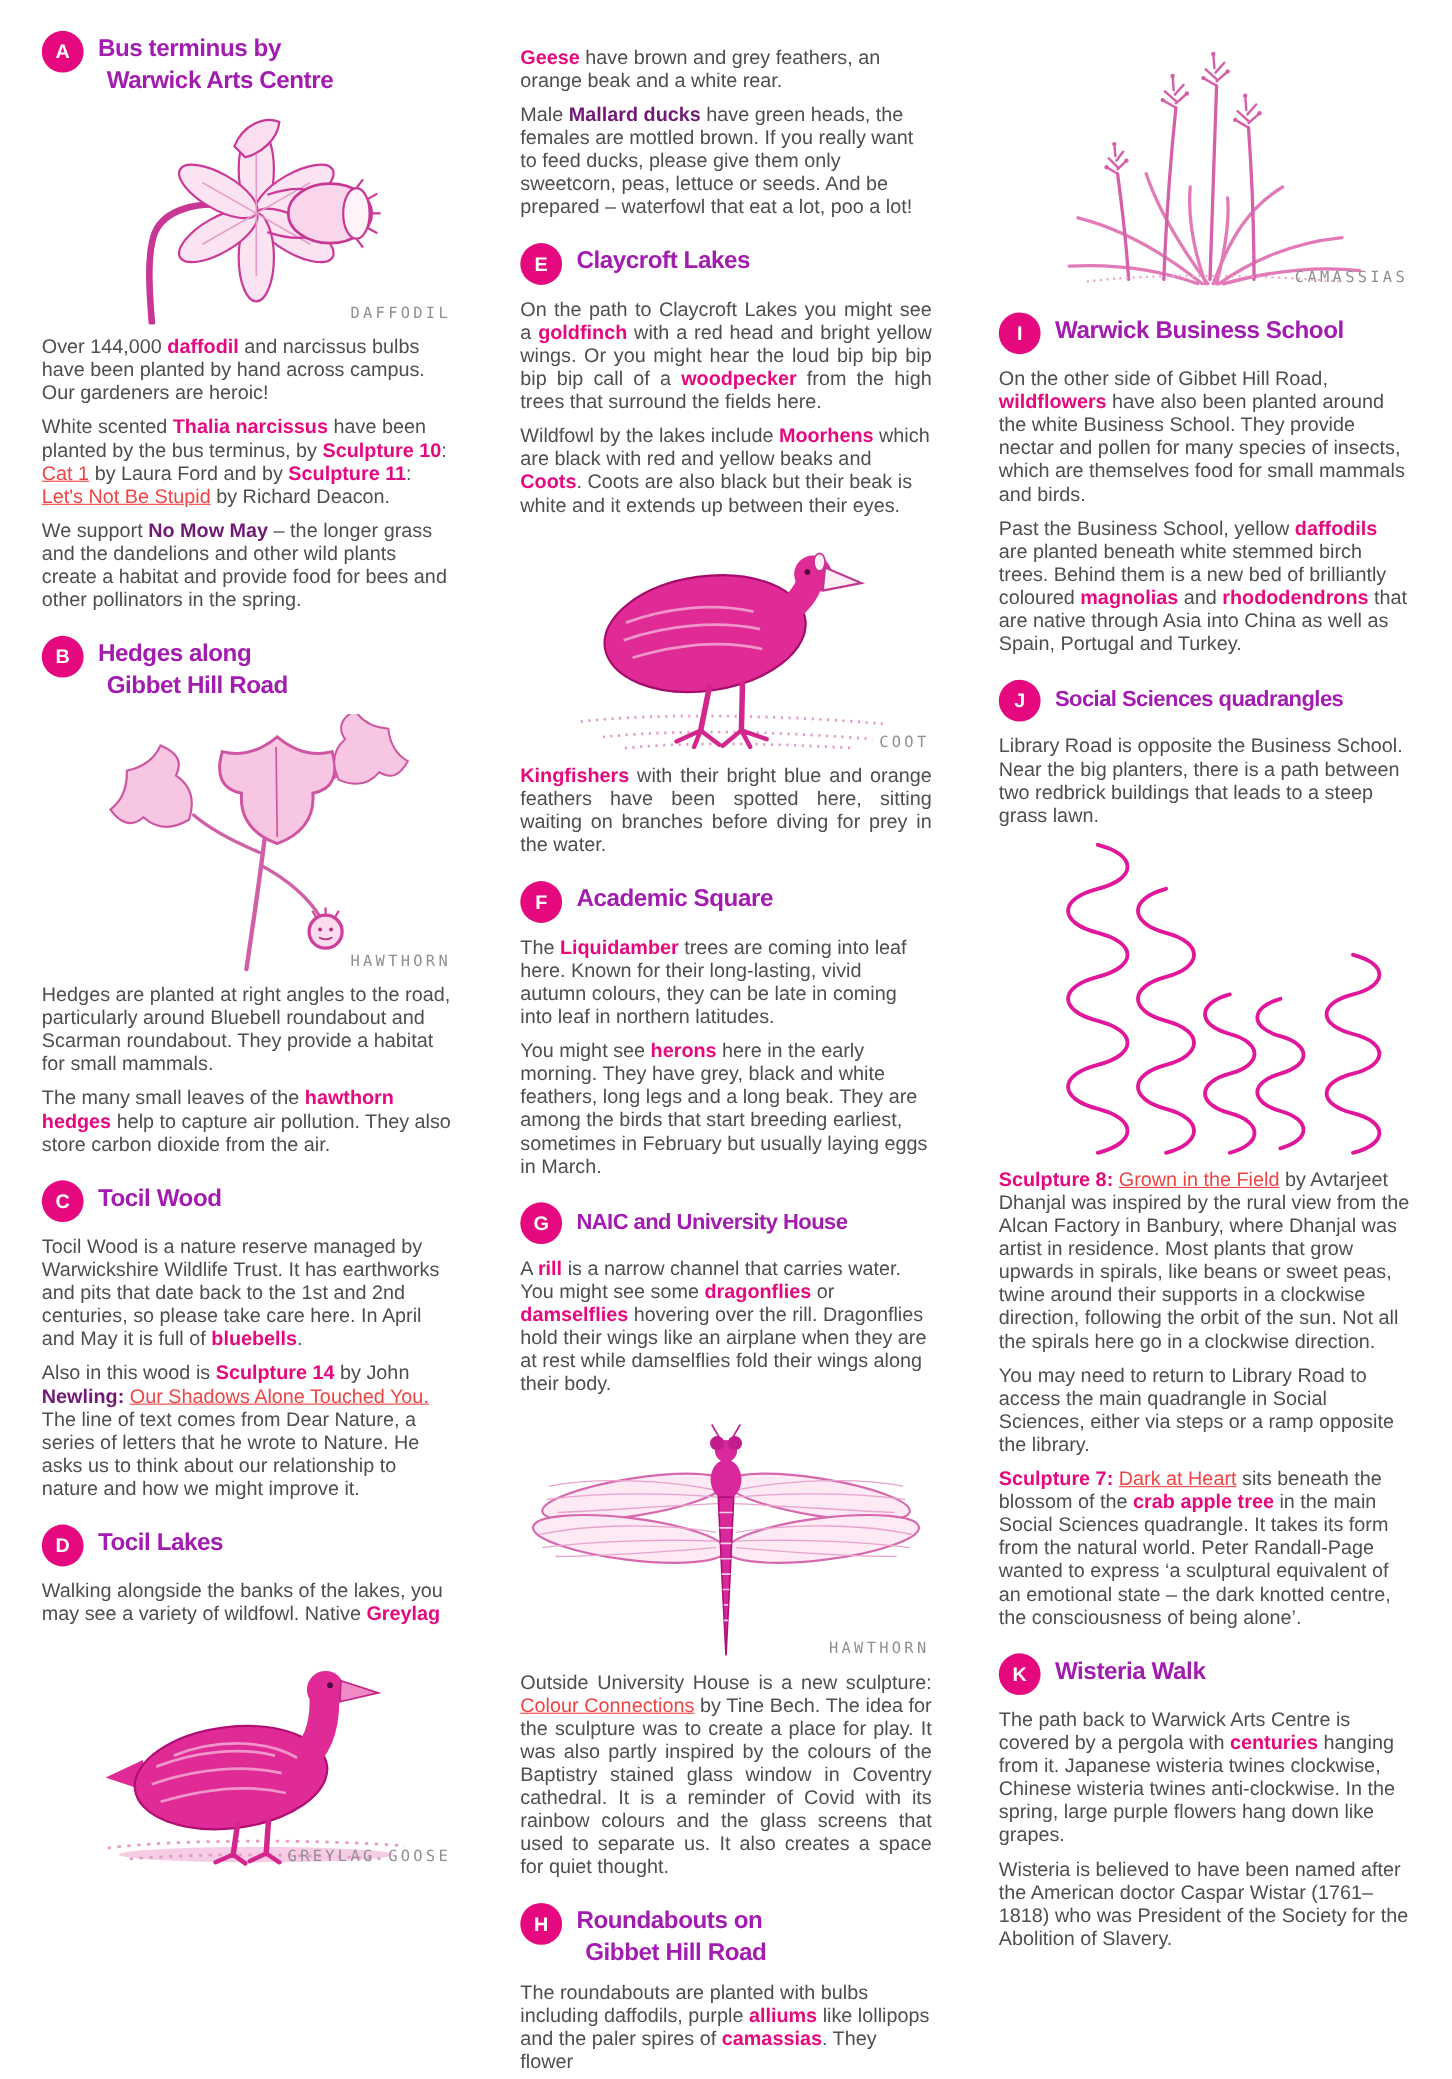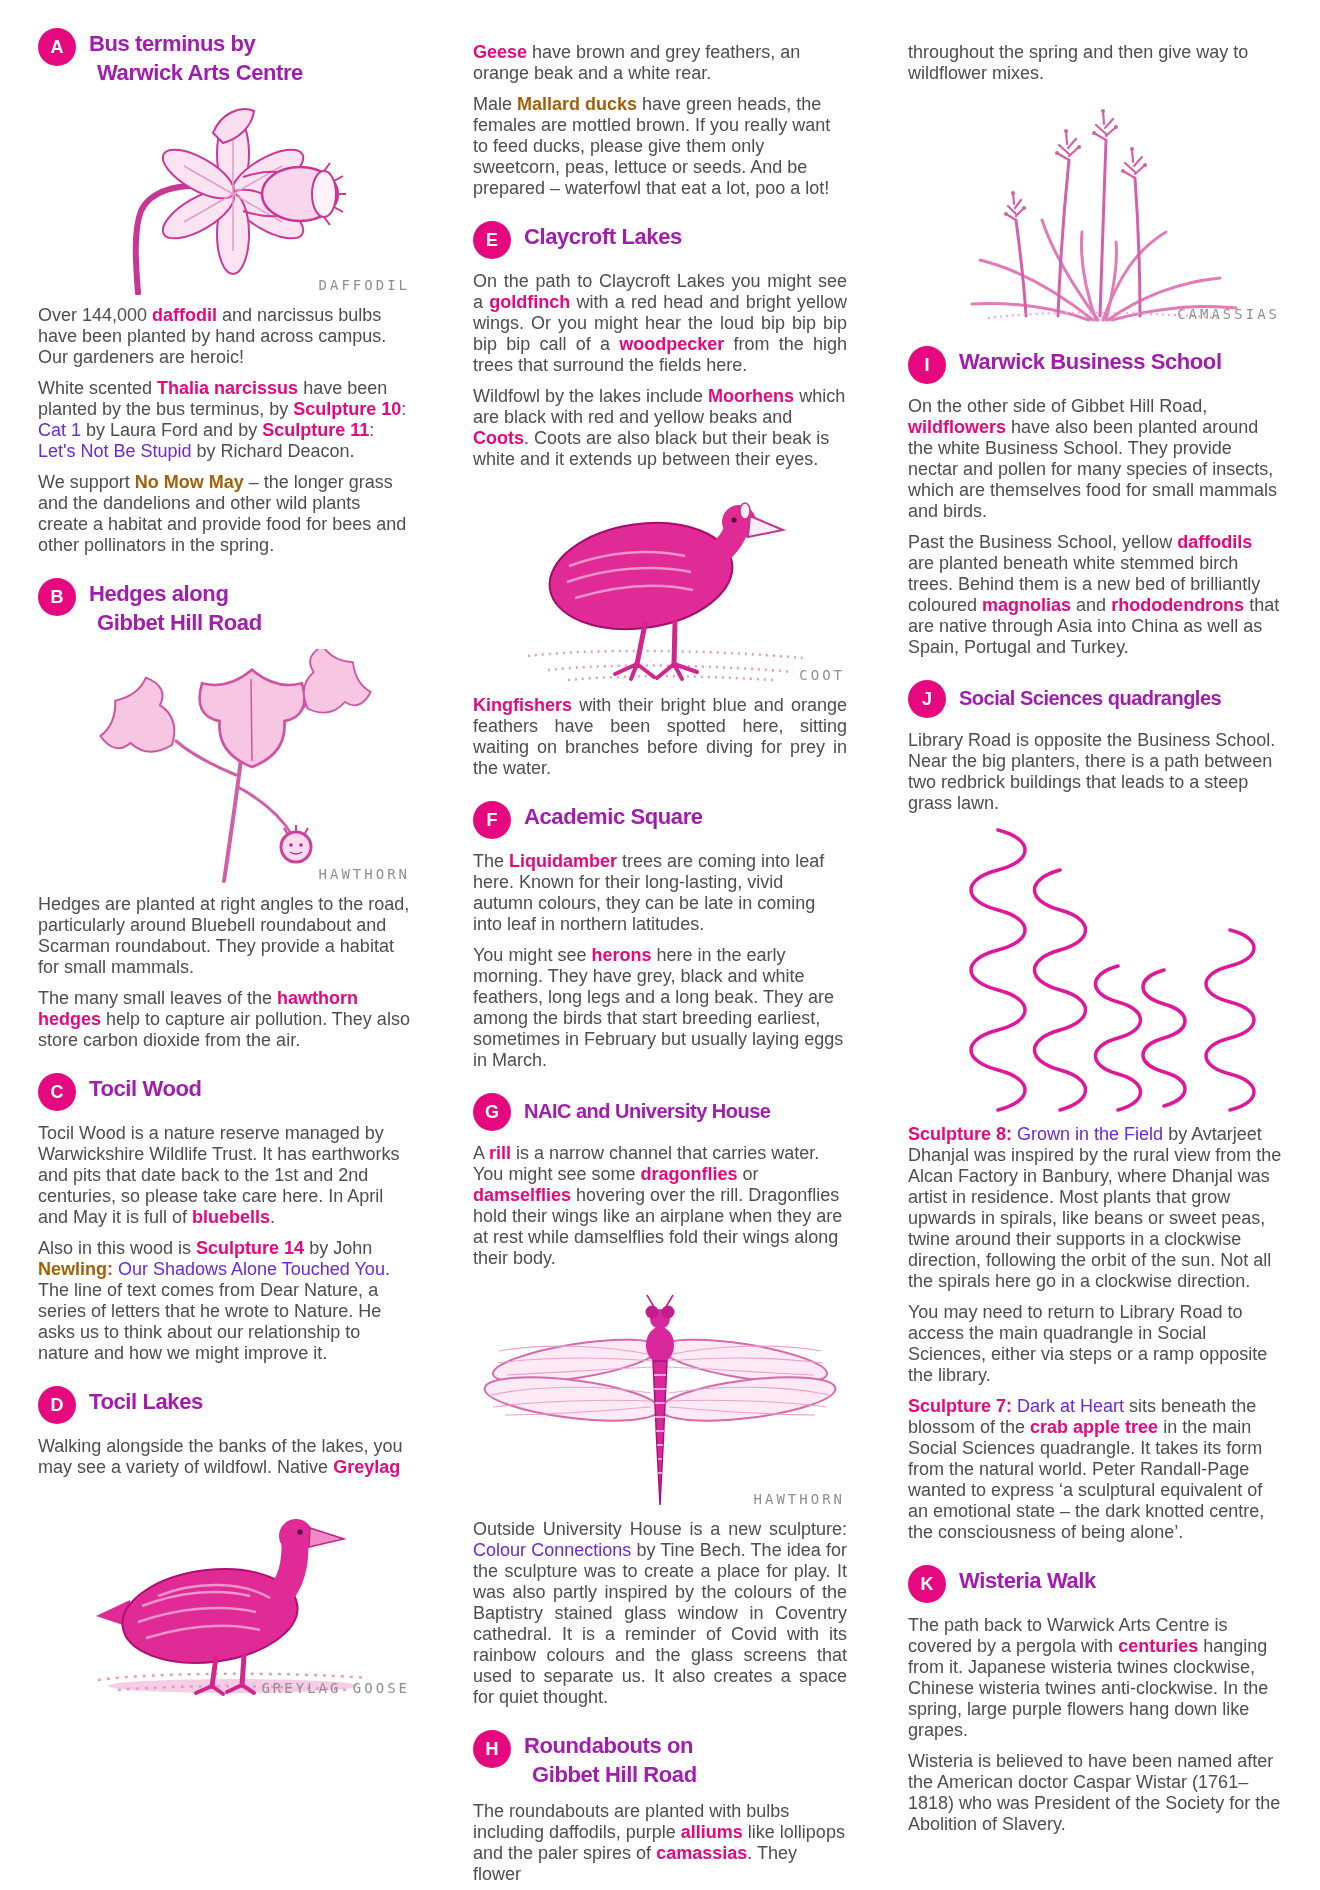--- a/index.html
+++ b/index.html
@@ -17,22 +17,22 @@
          font-weight:bold;font-size:18px;display:flex;align-items:center;justify-content:center;
          flex:0 0 38px;}
   .title{font-size:22px;line-height:29px;font-weight:bold;color:#a21caf;letter-spacing:-0.4px;
          margin:1px 0 0 13px;white-space:pre-line;padding-left:8px;text-indent:-8px;}
   .title.long{font-size:20px;letter-spacing:-0.5px;line-height:27px;margin-top:5px;}
   figure.illo{margin:4px 0 10px;position:relative;}
   figure.illo svg{display:block;}
   .caption{position:absolute;right:2px;bottom:2px;font-family:"DejaVu Sans Mono",monospace;
            font-size:14px;letter-spacing:3px;color:#8f8f92;white-space:nowrap;}
   .run-pink{color:#e5087f;font-weight:bold;}
-  .run-bold{color:#a16207;font-weight:bold;}
-  .run-lp{color:#6d28d9;}
+  .run-bold{color:#701a75;font-weight:bold;}
+  .run-lp{color:#ef4444;text-decoration:underline;}
 </style>
 </head>
 <body>
 
 <div class="sheet">
 <div class="page">
 
   <div class="col">
 
     <div class="section-heading first">
@@ -235,21 +235,20 @@
       <h2 class="title">Roundabouts on
 Gibbet Hill Road</h2>
     </div>
 
     <p class="body"><span>The roundabouts are planted with bulbs including daffodils, purple </span><span class="run-pink">alliums</span><span> like lollipops and the paler spires of </span><span class="run-pink">camassias</span><span>. They flower</span></p>
 
   </div>
 
   <div class="col">
 
-    <p class="body mt"><span>throughout the spring and then give way to wildflower mixes.</span></p>
 
     <figure class="illo">
       <svg width="374" height="230" viewBox="0 0 374 230">
         <g stroke="#e27ab8" stroke-width="3" fill="none" stroke-linecap="round">
           <path d="M185,226 C150,198 112,176 72,166"></path>
           <path d="M190,226 C162,188 144,156 134,126"></path>
           <path d="M195,226 C210,184 228,156 258,138"></path>
           <path d="M200,226 C234,202 272,188 312,184"></path>
           <path d="M181,226 C142,212 102,208 64,210"></path>
           <path d="M204,226 C248,214 292,210 328,214"></path>

